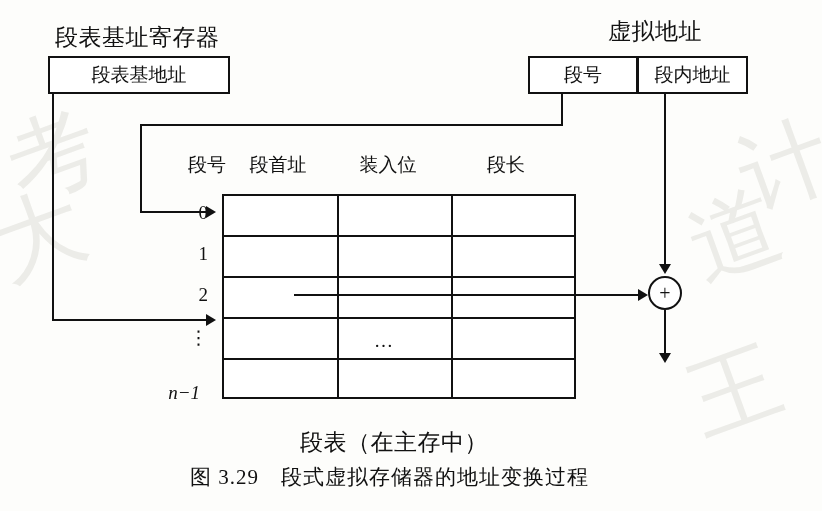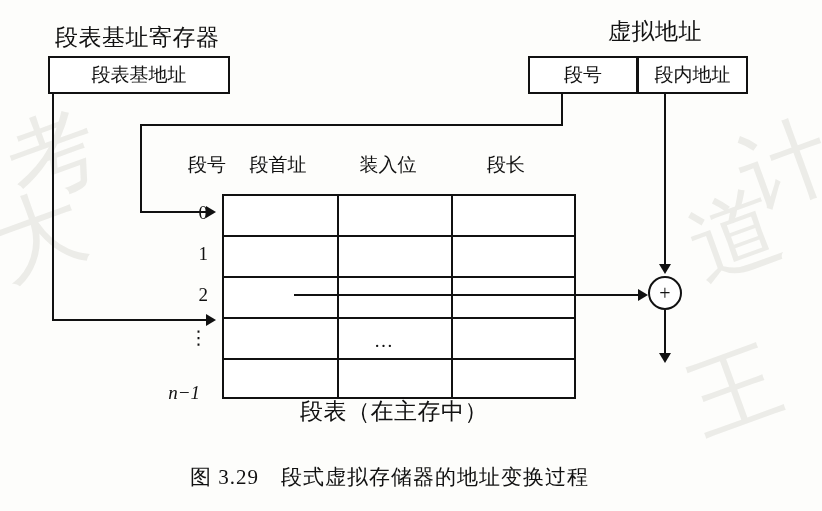--- a/index.html
+++ b/index.html
@@ -182,21 +182,21 @@
   <div class="row-label" style="left:148px; top:243px;">1</div>
   <div class="row-label" style="left:148px; top:284px;">2</div>
   <div class="row-label" style="left:148px; top:326px;">⋮</div>
   <div class="row-label" style="left:140px; top:368px; font-style:italic;margin-top:14px;">n−1</div>
 
   <div class="dots-cell" style="left:374px; top:330px;">…</div>
 
   <div class="hline" style="left:294px; top:294px; width:350px;"></div>
   <div class="arrow-right" style="left:638px; top:289px;"></div>
 
-  <div class="lbl" style="left:300px; top:396px;">段表（在主存中）</div>
+  <div class="lbl" style="left:300px; top:427px;">段表（在主存中）</div>
 
   <div class="vline" style="left:664px; top:94px; height:172px;"></div>
   <div class="arrow-down" style="left:659px; top:264px;"></div>
 
   <div id="plus-circle">+</div>
 
   <div class="vline" style="left:664px; top:310px; height:47px;"></div>
   <div class="arrow-down" style="left:659px; top:353px;"></div>
 
   <div id="caption">图 3.29　段式虚拟存储器的地址变换过程</div>

